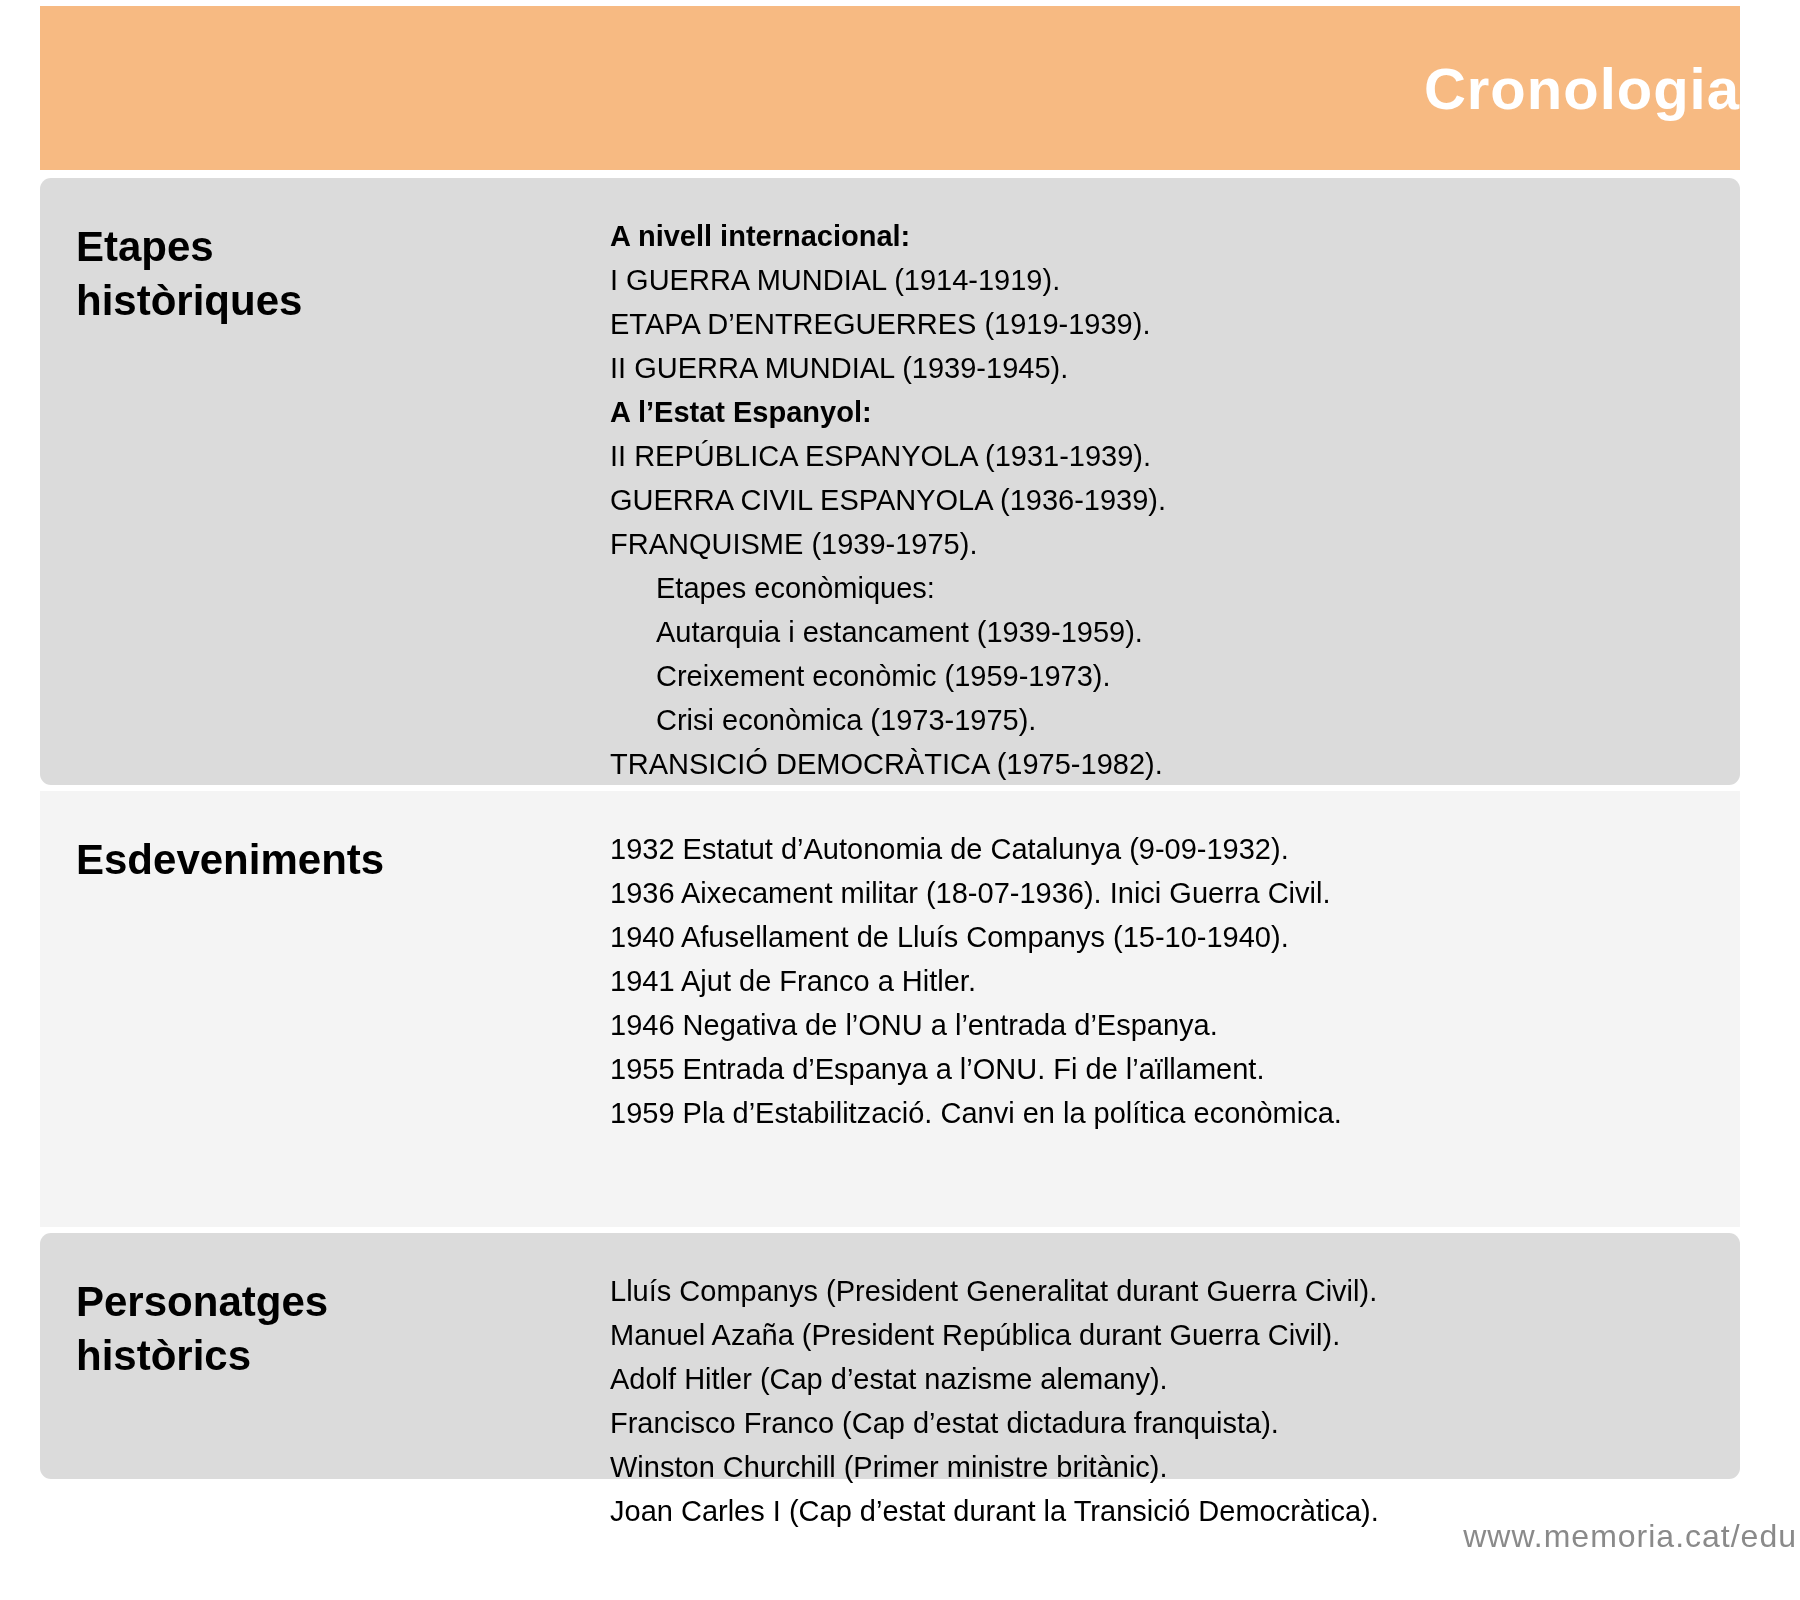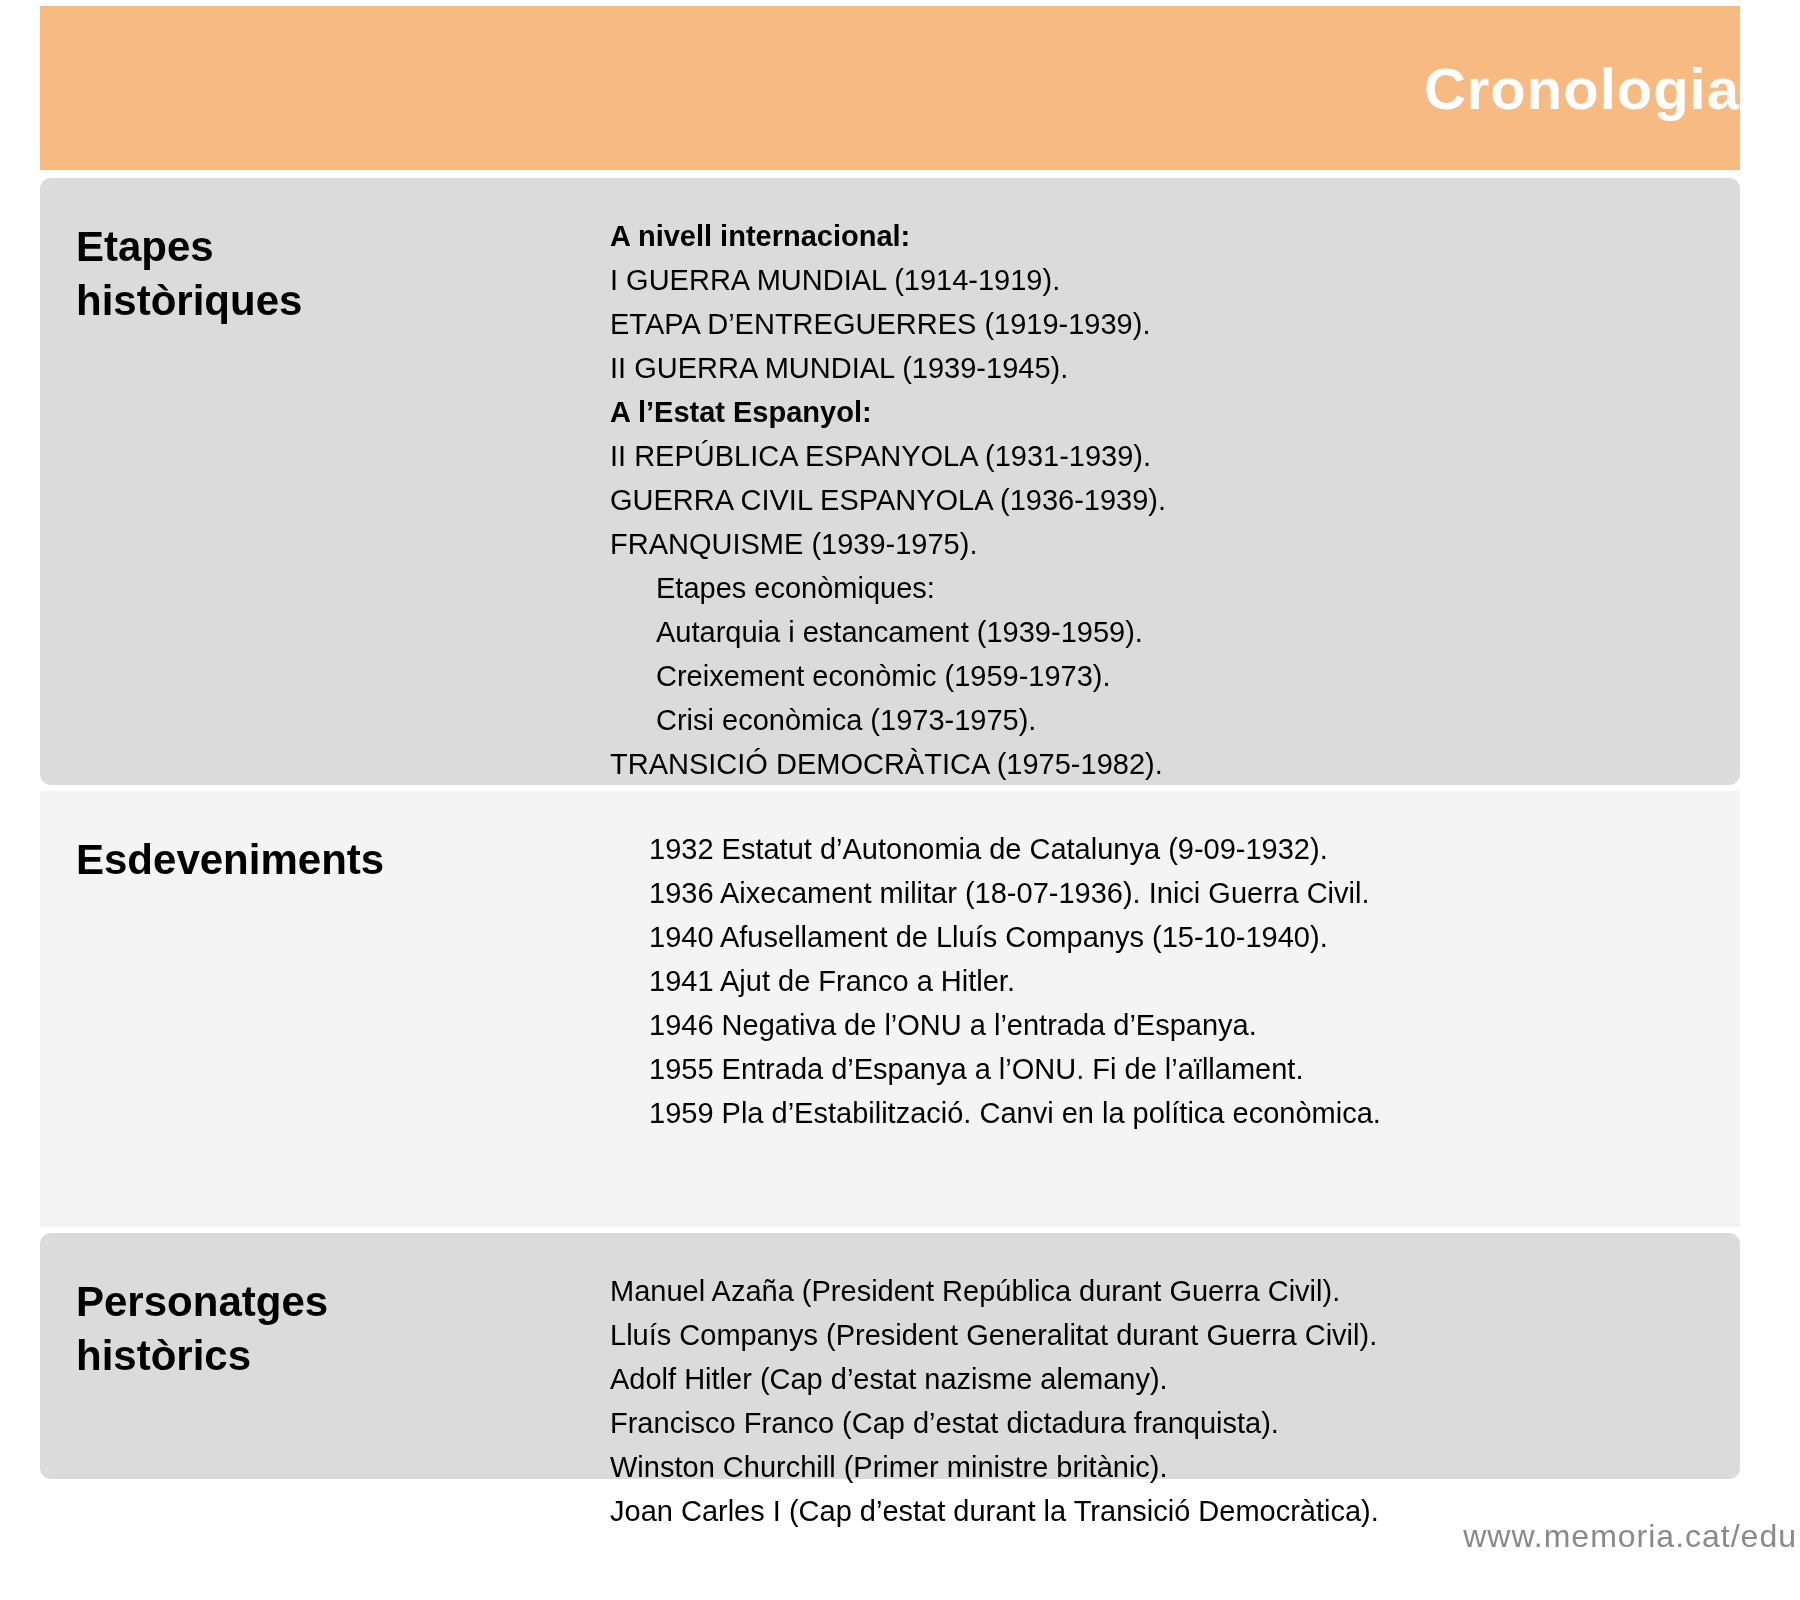--- a/index.html
+++ b/index.html
@@ -28,21 +28,21 @@
     font-weight:bold;
     letter-spacing:1px;
   }
   .row{
     display:flex;
     align-items:stretch;
   }
   .row.dark{background:var(--row_dark,#DBDBDB);border-radius:11px;}
   .row.light{background:var(--row_light,#F4F4F4);}
   .row-1{margin-top:8px;height:607px;}
-  .row-2{margin-top:6px;height:436px;gap:39px;}
+  .row-2{margin-top:6px;height:436px;}
   .row-3{margin-top:6px;height:246px;}
   .label-col{
     width:555px;
     box-sizing:border-box;
     padding:42px 10px 0 36px;
     font-size:42px;
     font-weight:bold;
     line-height:54px;
     white-space:pre-line;
     flex:0 0 auto;
@@ -106,22 +106,22 @@
         <div class="line">1946 Negativa de l’ONU a l’entrada d’Espanya.</div>
         <div class="line">1955 Entrada d’Espanya a l’ONU. Fi de l’aïllament.</div>
         <div class="line">1959 Pla d’Estabilització. Canvi en la política econòmica.</div>
       </div>
     </div>
 
     <div class="row dark row-3">
       <div class="label-col">Personatges
 històrics</div>
       <div class="content-col">
+        <div class="line">Lluís Companys (President Generalitat durant Guerra Civil).</div>
         <div class="line">Manuel Azaña (President República durant Guerra Civil).</div>
-        <div class="line">Lluís Companys (President Generalitat durant Guerra Civil).</div>
         <div class="line">Adolf Hitler (Cap d’estat nazisme alemany).</div>
         <div class="line">Francisco Franco (Cap d’estat dictadura franquista).</div>
         <div class="line">Winston Churchill (Primer ministre britànic).</div>
         <div class="line">Joan Carles I (Cap d’estat durant la Transició Democràtica).</div>
       </div>
     </div>
 
   </div>
 
   <div class="watermark">www.memoria.cat/edu</div>

